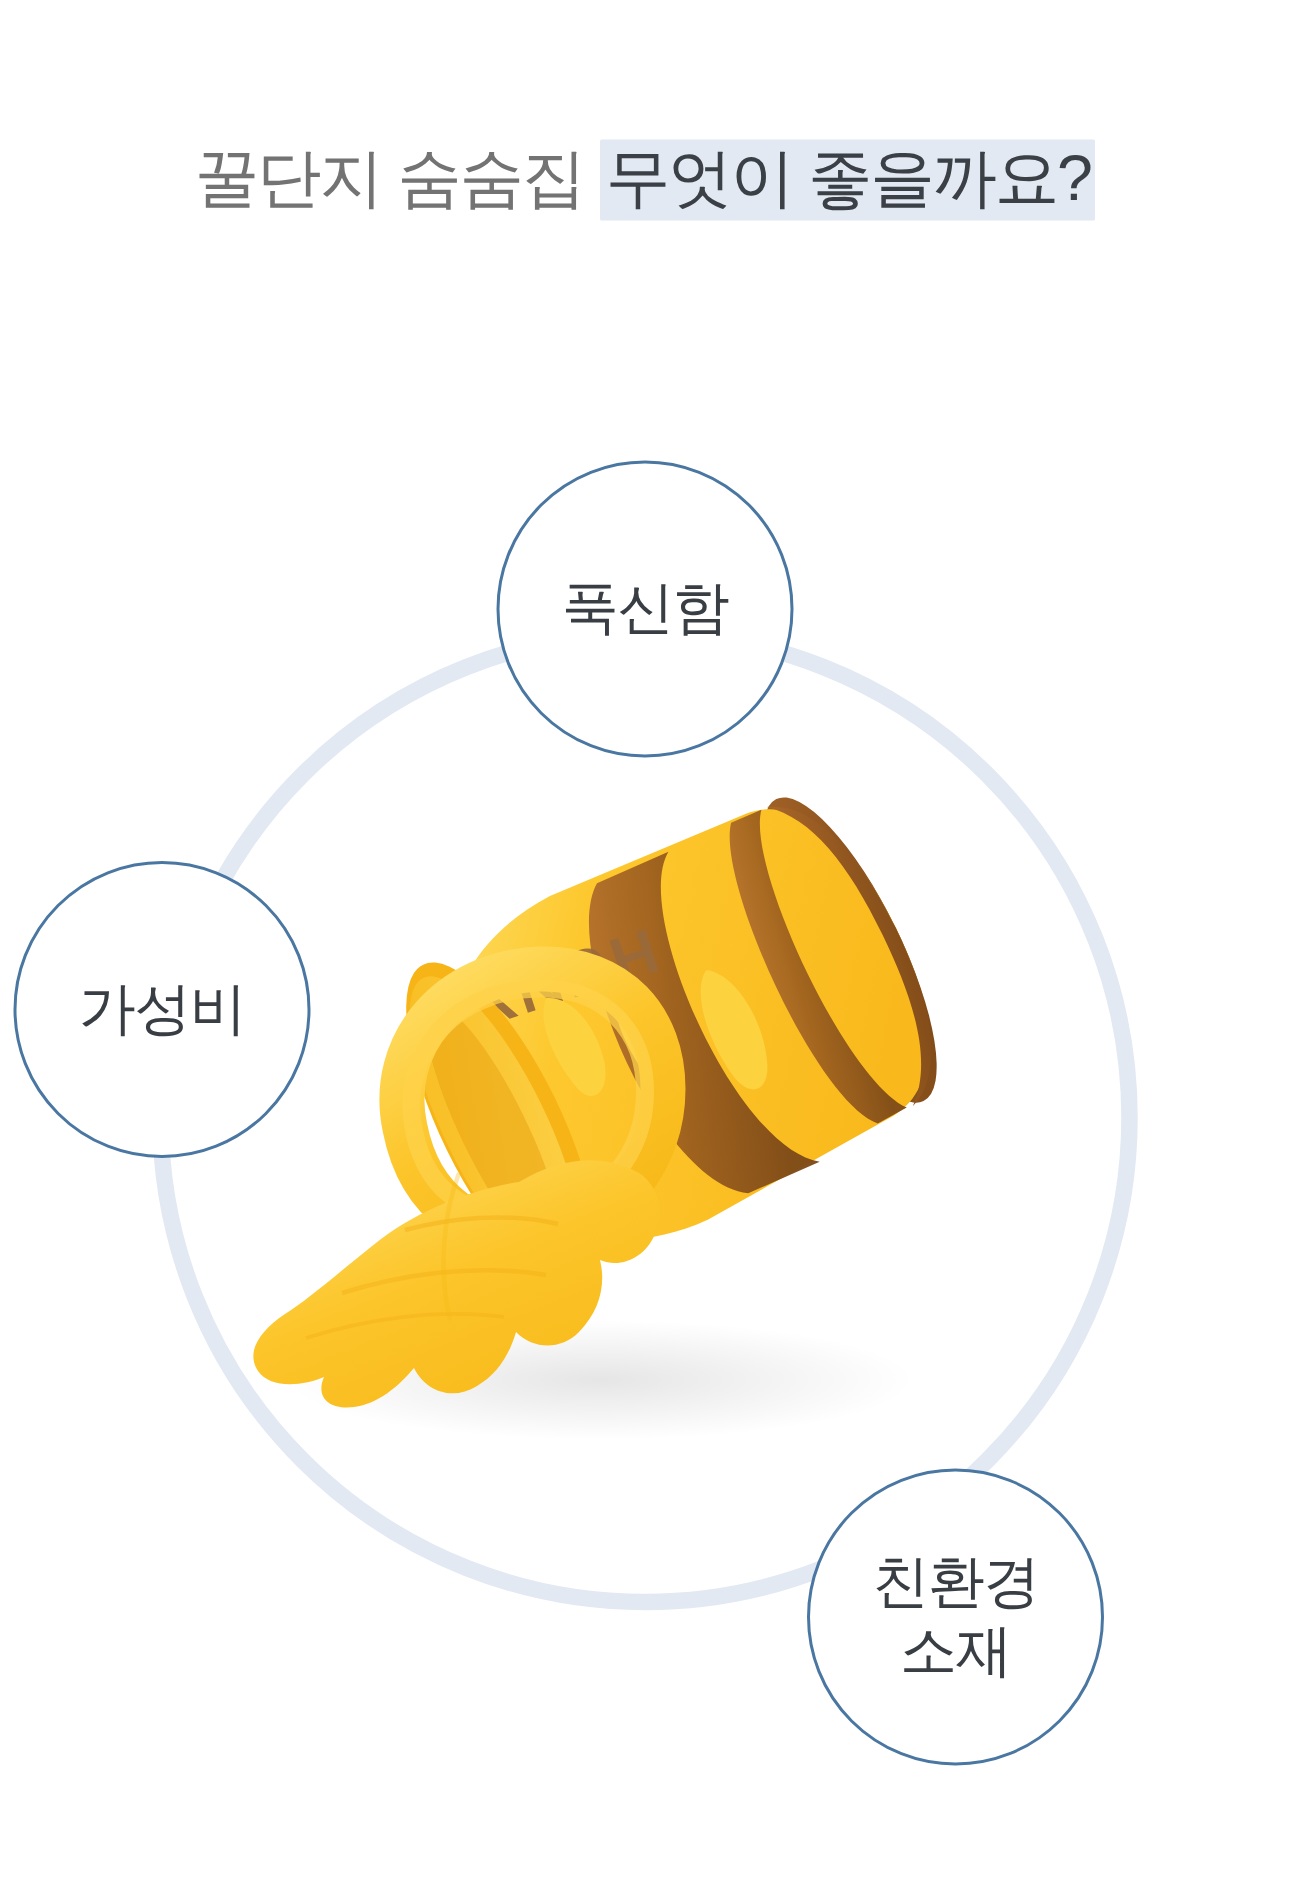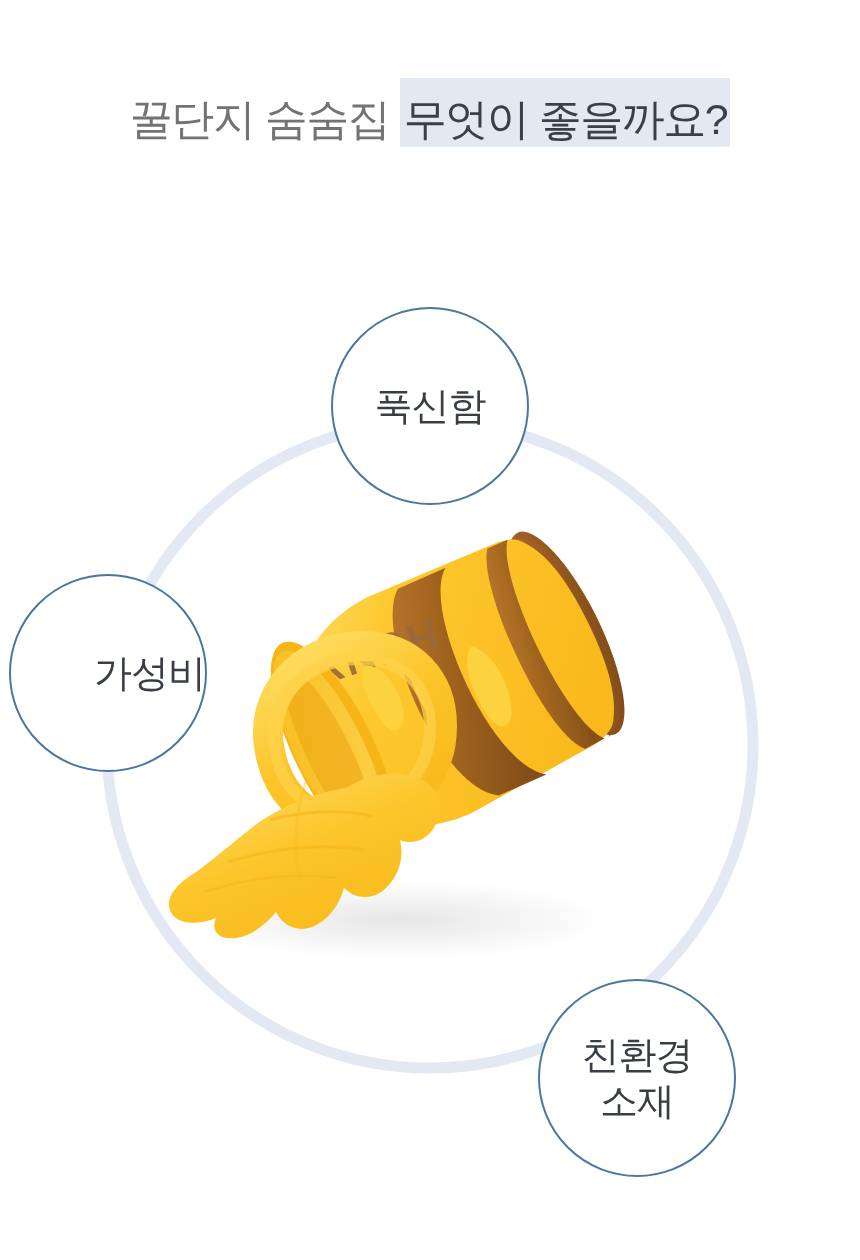--- a/index.html
+++ b/index.html
@@ -16,21 +16,21 @@
     position:absolute; top:0; left:0; width:860px; height:240px;
     display:flex; align-items:center; justify-content:center;
   }
   .title {
     font-size:43px; font-weight:400; letter-spacing:-1.5px;
     color:#41474d; white-space:nowrap; line-height:1.2;
   }
   .title .plain { color:#737373; }
   .title .hl {
     background:#e2e9f2; color:#3a4046; font-weight:500;
-    padding:17px 3px 4px 4px; border-radius:1px;
+    padding:2px 3px 4px 4px; border-radius:1px;
   }
 
   
   .stage { position:absolute; top:0; left:0; width:860px; height:1260px; }
 
   
   .ring { position:absolute; left:0; top:0; }
 
   
   .product {
@@ -46,21 +46,21 @@
     border-radius:50%;
     background:#ffffff;
     display:flex; align-items:center; justify-content:center;
     text-align:center;
   }
   .bubble span {
     font-size:38px; color:#383e44; letter-spacing:-1px;
     line-height:1.22; font-weight:400; white-space:pre-line;
   }
   .b-top    { left:331px; top:307px;  width:198px; height:198px; }
-  .b-left   { left:9px;   top:574px;  width:198px; height:198px;justify-content:flex-end; }
+  .b-left   { left:9px;   top:574px;  width:198px; height:198px; }
   .b-right  { left:652px; top:574px;  width:198px; height:198px; }
   .b-bl     { left:126px; top:981px;  width:198px; height:198px; }
   .b-br     { left:538px; top:979px;  width:198px; height:198px; }
 </style>
 </head>
 <body>
 
 <div class="page">
 
   <div class="title-wrap">

